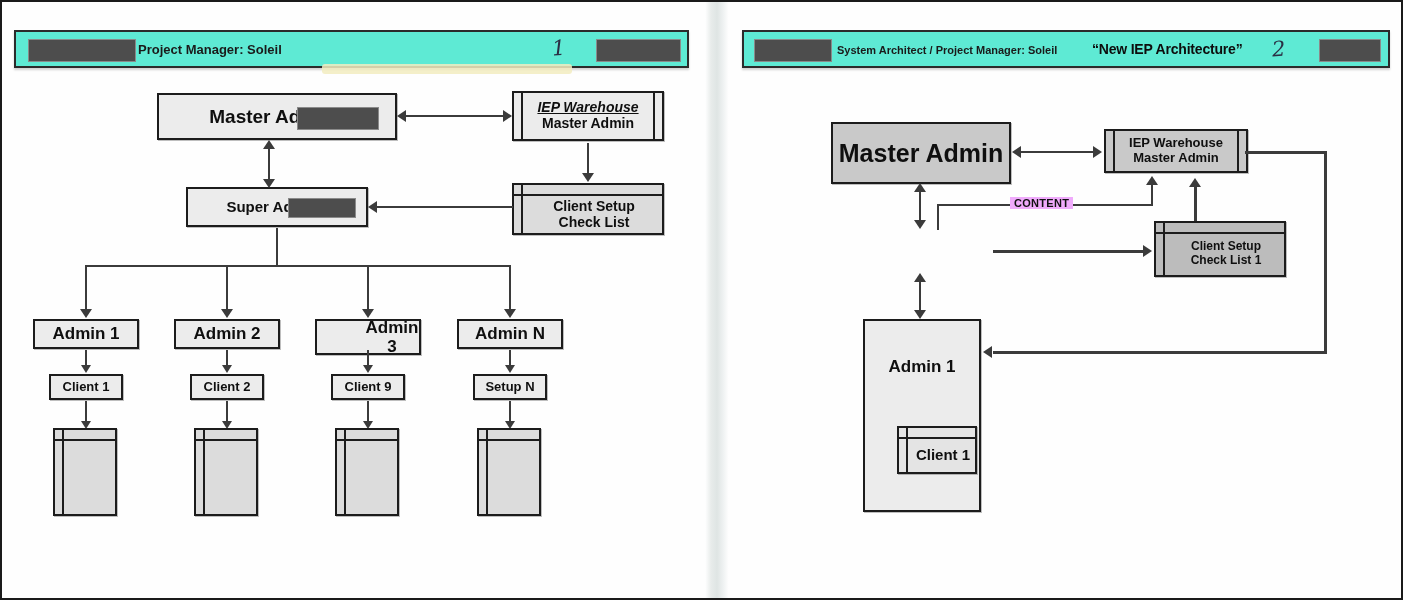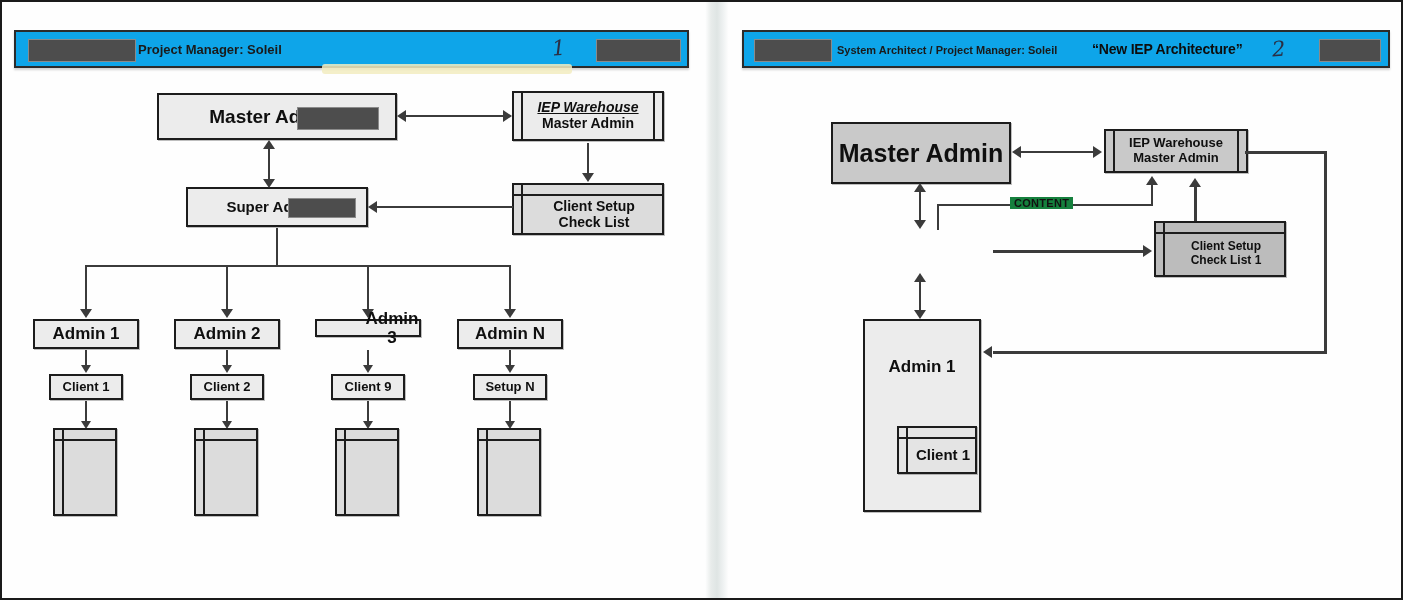--- a/index.html
+++ b/index.html
@@ -22,21 +22,21 @@
   }
   .sheet{position:absolute;top:0;bottom:0;}
   #sheet-left{left:2px;width:703px;}
   #sheet-right{left:725px;width:676px;}
 
   
   .hdrbar{
     position:absolute;
     box-sizing:border-box;
     border:2px solid #2b2b2b;
-    background:#0ea5e9;
+    background:#5eead4;
     box-shadow:0 2px 2px rgba(0,0,0,.18);
     display:flex;align-items:center;
   }
   .hdrbar .inner{
     position:relative;width:100%;height:100%;
   }
   .redact{
     position:absolute;
     background:#4d4d4d;
     border:1px solid #8a8a8a;
@@ -120,21 +120,21 @@
   .ln{position:absolute;background:#3b3b3b;}
   .lnh{height:2px;}
   .lnv{width:2px;}
   .arw{position:absolute;width:0;height:0;}
   .arw.down{border-left:6px solid transparent;border-right:6px solid transparent;border-top:9px solid #3b3b3b;}
   .arw.up{border-left:6px solid transparent;border-right:6px solid transparent;border-bottom:9px solid #3b3b3b;}
   .arw.left{border-top:6px solid transparent;border-bottom:6px solid transparent;border-right:9px solid #3b3b3b;}
   .arw.right{border-top:6px solid transparent;border-bottom:6px solid transparent;border-left:9px solid #3b3b3b;}
 
   .conlabel{
-    position:absolute;background:#15803d;padding:0 4px;
+    position:absolute;background:#f0abfc;padding:0 4px;
     font-size:11px;font-weight:bold;color:#111;letter-spacing:.3px;
     white-space:nowrap;
   }
   .ital-ul{font-style:italic;text-decoration:underline;}
 </style>
 </head>
 <body>
 
 <div id="page">
 
@@ -201,21 +201,21 @@
     <div class="arw down" style="left:217px;top:307px;"></div>
     <div class="arw down" style="left:358px;top:307px;"></div>
     <div class="arw down" style="left:500px;top:307px;"></div>
 
     <div class="node light" style="left:29px;top:317px;width:106px;height:30px;font-size:17px;">
       <span>Admin 1</span>
       </div>
     <div class="node light" style="left:170px;top:317px;width:106px;height:30px;font-size:17px;">
       <span>Admin 2</span>
       </div>
-    <div class="node light" style="left:311px;top:317px;width:106px;height:18px;font-size:17px;padding-left:48px;">
+    <div class="node light" style="left:311px;top:317px;width:106px;height:36px;font-size:17px;padding-left:48px;">
       <span>Admin 3</span>
       </div>
     <div class="node light" style="left:453px;top:317px;width:106px;height:30px;font-size:17px;">
       <span>Admin N</span>
       </div>
 
     <div class="ln lnv" style="left:81px;top:348px;height:17px;"></div>
     <div class="ln lnv" style="left:222px;top:348px;height:17px;"></div>
     <div class="ln lnv" style="left:363px;top:348px;height:17px;"></div>
     <div class="ln lnv" style="left:505px;top:348px;height:17px;"></div>

